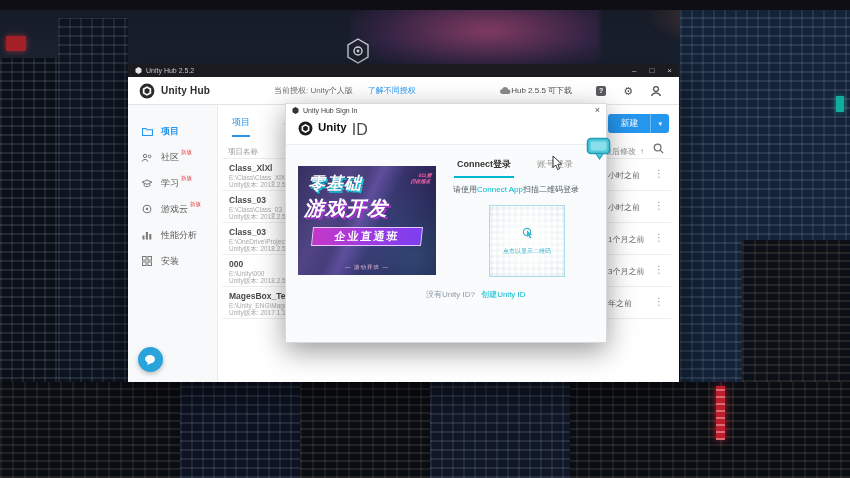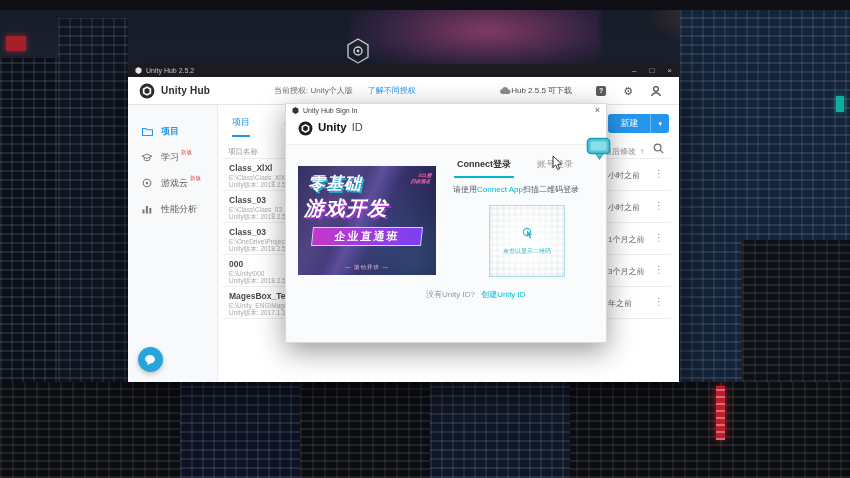--- a/index.html
+++ b/index.html
@@ -76,21 +76,21 @@
     box-shadow:0 2px 5px rgba(0,0,0,.25);}
 
   
   .dialog{position:absolute;left:285px;top:103px;width:322px;height:240px;background:#fff;
     border:1px solid #d9d9d9;box-sizing:border-box;box-shadow:0 8px 26px rgba(0,0,0,.4);z-index:20;}
   .dlg-titlebar{height:13px;display:flex;align-items:center;padding:0 6px;background:#fff;}
   .dlg-title{font-size:7px;color:#3c3c3c;margin-left:4px;}
   .dlg-close{margin-left:auto;font-size:9px;color:#555;line-height:13px;cursor:pointer;}
   .dlg-brand{position:absolute;top:17px;left:12px;display:flex;align-items:flex-start;gap:5px;}
   .dlg-brand .b-unity{font-size:11.5px;font-weight:bold;color:#111;}
-  .dlg-brand .b-id{font-size:11px;color:#4b4b4b;}
+  .dlg-brand .b-id{font-size:16px;color:#4b4b4b;}
   .dlg-content{position:absolute;top:40px;left:0;right:0;bottom:0;background:#fafbfc;border-top:1px solid #ededed;}
 
   .banner{position:absolute;left:12px;top:21px;width:138px;height:109px;overflow:hidden;cursor:pointer;
     background:linear-gradient(118deg,#33305e 0%,#514484 28%,#3a3570 52%,#262250 78%,#1d1a3e 100%);}
   .banner .streak{position:absolute;inset:0;
     background:linear-gradient(115deg,transparent 38%,rgba(170,130,255,.28) 46%,transparent 58%),
                radial-gradient(circle at 85% 85%,rgba(90,180,230,.25),transparent 55%);}
   .bn-corner{position:absolute;right:5px;top:6px;text-align:right;font-size:5px;line-height:6px;
     color:#ff63a8;font-style:italic;font-weight:bold;transform:skewX(-8deg);}
   .bn-t1{position:absolute;left:10px;top:6px;font-size:17px;font-weight:bold;font-style:italic;color:#fff;
@@ -193,20 +193,31 @@
           <span class="s-icon">
             <svg width="11" height="9" viewBox="0 0 11 9">
                 <path d="M.5 1.5h3.4l1 1.3h5.6v5.7H.5z" fill="none" stroke="#2496ed" stroke-width="1.1"></path>
               </svg>
           </span>
           <span>项目</span>
         </div>
         <div class="side-item">
           <span class="s-icon">
             <svg width="12" height="9" viewBox="0 0 12 9">
+                <circle cx="4" cy="3" r="1.7" fill="none" stroke="#777" stroke-width="1"></circle>
+                <circle cx="8.6" cy="3.4" r="1.3" fill="none" stroke="#777" stroke-width="1"></circle>
+                <path d="M1 8.5a3.2 3.2 0 0 1 6 0" fill="none" stroke="#777" stroke-width="1"></path>
+              </svg>
+          </span>
+          <span>社区</span>
+          <span class="badge">新版</span>
+        </div>
+        <div class="side-item">
+          <span class="s-icon">
+            <svg width="12" height="9" viewBox="0 0 12 9">
                 <path d="M6 1 11 3.2 6 5.4 1 3.2z" fill="none" stroke="#777" stroke-width="1"></path>
                 <path d="M3.2 4.6v2.2c1.8 1.2 3.8 1.2 5.6 0V4.6" fill="none" stroke="#777" stroke-width="1"></path>
               </svg>
           </span>
           <span>学习</span>
           <span class="badge">新版</span>
         </div>
         <div class="side-item">
           <span class="s-icon">
             <svg width="10" height="10" viewBox="0 0 10 10">
@@ -219,20 +230,31 @@
         </div>
         <div class="side-item">
           <span class="s-icon">
             <svg width="10" height="9" viewBox="0 0 10 9">
                 <rect x="0.5" y="4.5" width="2" height="4" fill="#777"></rect>
                 <rect x="3.9" y="1" width="2" height="7.5" fill="#777"></rect>
                 <rect x="7.3" y="3" width="2" height="5.5" fill="#777"></rect>
               </svg>
           </span>
           <span>性能分析</span>
+        </div>
+        <div class="side-item">
+          <span class="s-icon">
+            <svg width="10" height="10" viewBox="0 0 10 10">
+                <rect x="0.5" y="0.5" width="3.6" height="3.6" fill="none" stroke="#777"></rect>
+                <rect x="5.9" y="0.5" width="3.6" height="3.6" fill="none" stroke="#777"></rect>
+                <rect x="0.5" y="5.9" width="3.6" height="3.6" fill="none" stroke="#777"></rect>
+                <rect x="5.9" y="5.9" width="3.6" height="3.6" fill="none" stroke="#777"></rect>
+              </svg>
+          </span>
+          <span>安装</span>
         </div>
       </div>
 
       <div class="main">
         <div class="tabs">
           <div class="tab active">项目</div>
           <div class="tab">
             <svg width="8" height="8" viewBox="0 0 8 8">
                 <circle cx="4" cy="4" r="3" fill="none" stroke="#9a9a9a"></circle>
               </svg>

